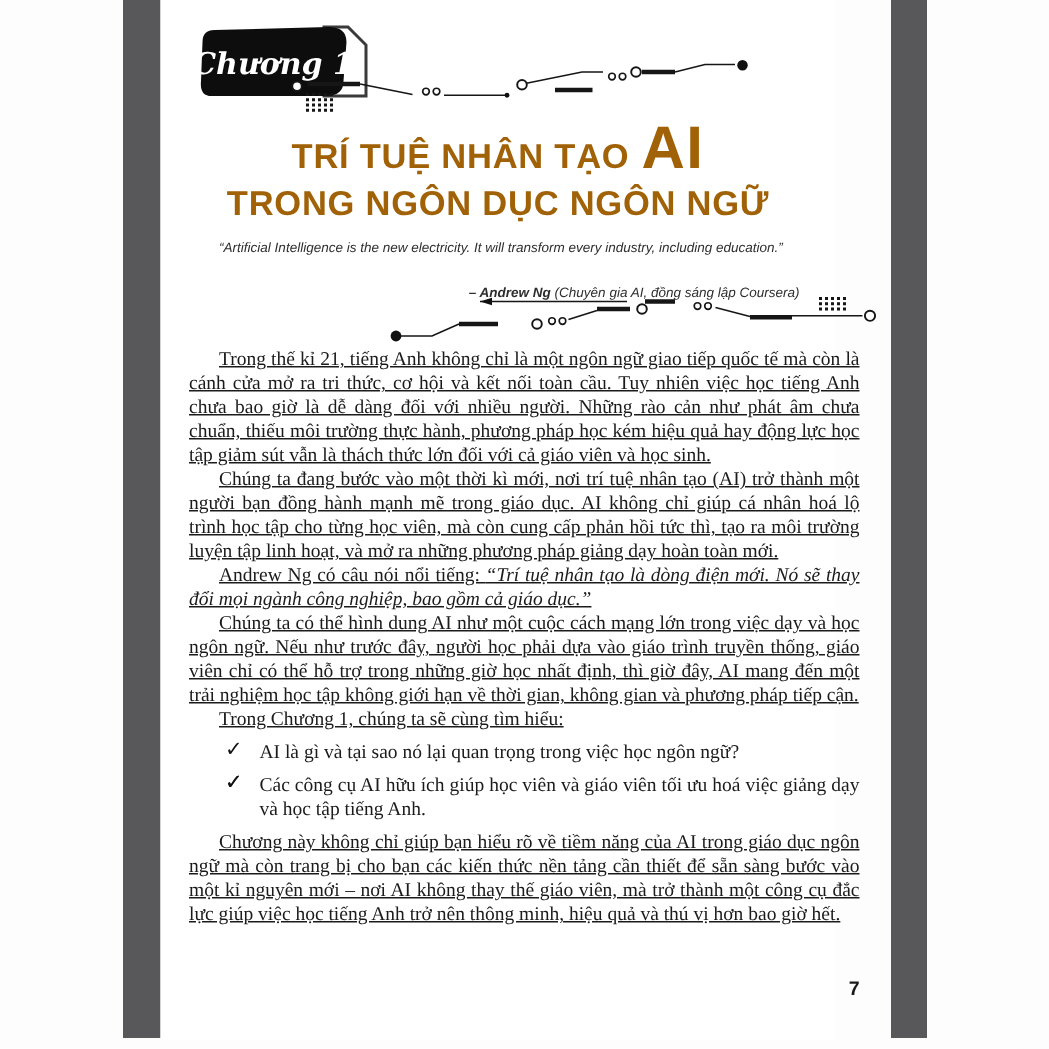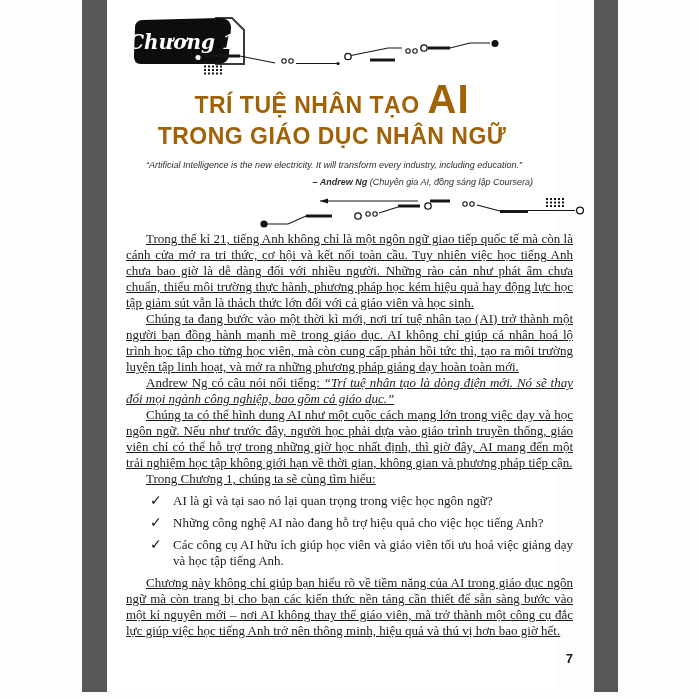--- a/index.html
+++ b/index.html
@@ -20,21 +20,21 @@
 
   .title{position:absolute;left:0;top:82px;width:100%;text-align:center;
     font-family:"Liberation Sans","DejaVu Sans",sans-serif;font-weight:bold;color:#a16207;}
   .title .t1{font-size:23px;letter-spacing:0.5px;line-height:34px;}
   .title .ai{font-size:40px;margin-left:8px;letter-spacing:1px;}
   .title .t2{font-size:23px;letter-spacing:0.5px;line-height:26px;margin-top:1px;}
 
   .quote{position:absolute;left:28px;top:158px;width:398px;
     font-family:"Liberation Sans","DejaVu Sans",sans-serif;font-style:italic;
     font-size:9px;line-height:14px;color:#2e2e2e;text-align:center;}
-  .quote .q-author{text-align:right;margin-top:3px;}
+  .quote .q-author{text-align:right;margin-top:16px;}
   .quote b{font-style:italic;}
 
   .body-text{position:absolute;left:19px;top:231px;width:447px;
     font-size:13px;line-height:16px;color:#1b1b1b;text-align:justify;}
   .body-text p{margin:0;text-indent:20px;text-decoration:underline;}
   .body-text em{font-style:italic;}
 
   .checklist{margin:2px 0 0 24px;}
   .check-item{position:relative;padding-left:23px;margin:6px 0;text-indent:0;}
   .check-item .tick{position:absolute;left:0;top:-1px;font-weight:bold;font-size:14px;
@@ -102,21 +102,21 @@
       <circle class="node-small" cx="216" cy="11" r="2.2"></circle>
       <circle class="node-small" cx="223" cy="11" r="2.2"></circle>
       <circle class="node" cx="232" cy="8" r="3.2"></circle>
       <line class="wire-thick" x1="236" y1="8" x2="258" y2="8"></line>
       <polyline class="wire" points="258,8 278,3 298,3"></polyline>
       <circle class="node-filled" cx="303" cy="3.5" r="3.5"></circle>
     </svg>
 
     <div class="title">
       <div class="t1"><span>TRÍ TUỆ NHÂN TẠO</span><span class="ai">AI</span></div>
-      <div class="t2">TRONG GIÁO DỤC NHÂN NGỮ</div>
+      <div class="t2">TRONG NGÔN DỤC NGÔN NGỮ</div>
     </div>
 
     <div class="quote">
       <div class="q-en">“Artificial Intelligence is the new electricity. It will transform every industry, including education.”</div>
       <div class="q-author"><b>– Andrew Ng</b><span> (Chuyên gia AI, đồng sáng lập Coursera)</span></div>
     </div>
 
     <svg class="circuit-bottom" viewBox="0 0 332 34">
       <circle class="node-filled" cx="6" cy="27" r="3.6"></circle>
       <polyline class="wire" points="9,27 30,27 48,19"></polyline>
@@ -162,21 +162,20 @@
       <p>Chúng ta có thể hình dung AI như một cuộc cách mạng lớn trong việc dạy và học ngôn ngữ. Nếu như trước đây, người học phải dựa vào giáo trình truyền thống, giáo viên chỉ có thể hỗ trợ trong những giờ học nhất định, thì giờ đây, AI mang đến một trải nghiệm học tập không giới hạn về thời gian, không gian và phương pháp tiếp cận.</p>
       <p>Trong Chương 1, chúng ta sẽ cùng tìm hiểu:</p>
 
       <div class="checklist">
         <div class="check-item">
           <span class="tick">✓</span>
           <span class="ct">AI là gì và tại sao nó lại quan trọng trong việc học ngôn ngữ?</span>
         </div>
         <div class="check-item">
           <span class="tick">✓</span>
-          <span class="ct">Những công nghệ AI nào đang hỗ trợ hiệu quả cho việc học tiếng Anh?</span>
         </div>
         <div class="check-item">
           <span class="tick">✓</span>
           <span class="ct">Các công cụ AI hữu ích giúp học viên và giáo viên tối ưu hoá việc giảng dạy và học tập tiếng Anh.</span>
         </div>
       </div>
 
       <p>Chương này không chỉ giúp bạn hiểu rõ về tiềm năng của AI trong giáo dục ngôn ngữ mà còn trang bị cho bạn các kiến thức nền tảng cần thiết để sẵn sàng bước vào một kỉ nguyên mới – nơi AI không thay thế giáo viên, mà trở thành một công cụ đắc lực giúp việc học tiếng Anh trở nên thông minh, hiệu quả và thú vị hơn bao giờ hết.</p>
     </div>
 

